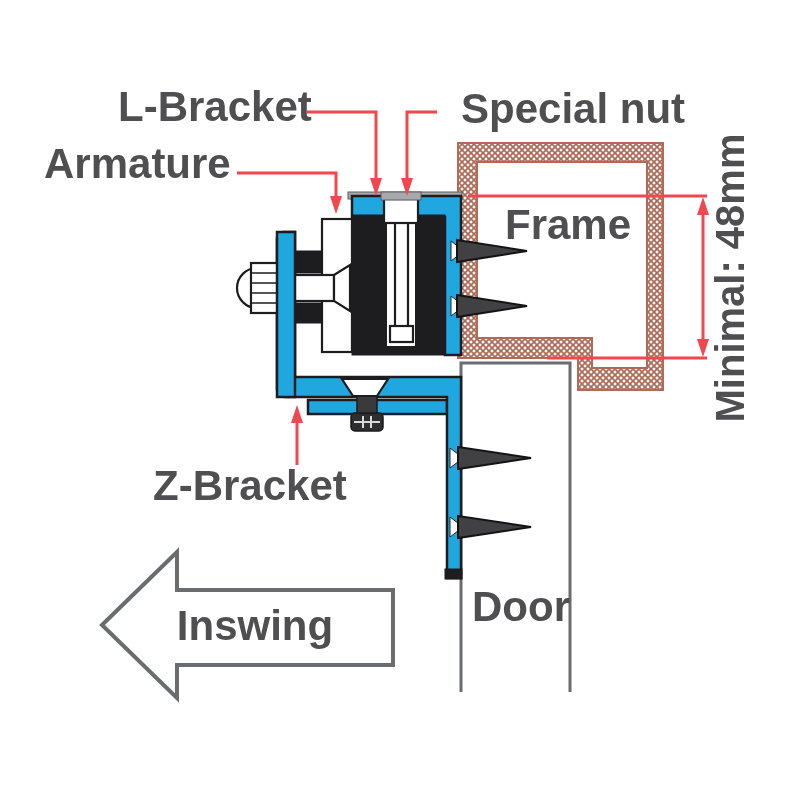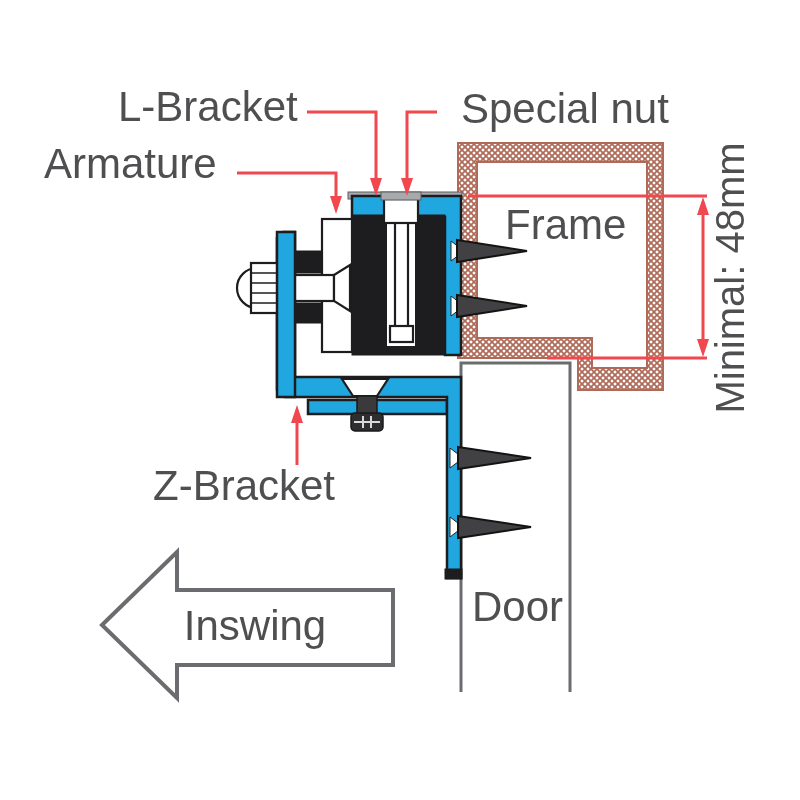--- a/index.html
+++ b/index.html
@@ -1,16 +1,16 @@
 <!DOCTYPE html>
 <html style="--bracket-blue: #21A7E0; --leader-red: #F1474E; --frame-brown: #B06A58; --part-dark: #1D1D1F; --text-gray: #4F4F51; --outline-gray: #6B6C6F; --cap-gray: #A7A9AC; --background: #FFFFFF;"><head>
 <meta charset="utf-8">
 <style>
   html,body{margin:0;padding:0;background:#fff;}
-  .stage{position:relative;width:800px;height:800px;background:var(--background,#fff);overflow:hidden;}
+  .stage{position:relative;width:800px;height:800px;background:var(--background,#fff);overflow:hidden;font-weight:bold;}
   svg{display:block;width:800px;height:800px;font-family:"Liberation Sans",sans-serif;}
   .label{fill:var(--text-gray,#4F4F51);font-size:42px;}
   .dimlabel{fill:var(--text-gray,#4F4F51);font-size:40px;}
   .blue{fill:var(--bracket-blue,#21A7E0);stroke:var(--part-dark,#1D1D1F);stroke-width:2.5;}
   .darkpart{fill:var(--part-dark,#1D1D1F);stroke:var(--part-dark,#1D1D1F);stroke-width:1;}
   .whitepart{fill:#ffffff;stroke:var(--part-dark,#1D1D1F);stroke-width:2.2;}
   .graycap{fill:var(--cap-gray,#A7A9AC);stroke:#5c5d5f;stroke-width:1;}
   .red{stroke:var(--leader-red,#F1474E);stroke-width:3;fill:none;}
   .redfill{fill:var(--leader-red,#F1474E);stroke:none;}
   .spike{fill:#414144;stroke:#141414;stroke-width:2;}

